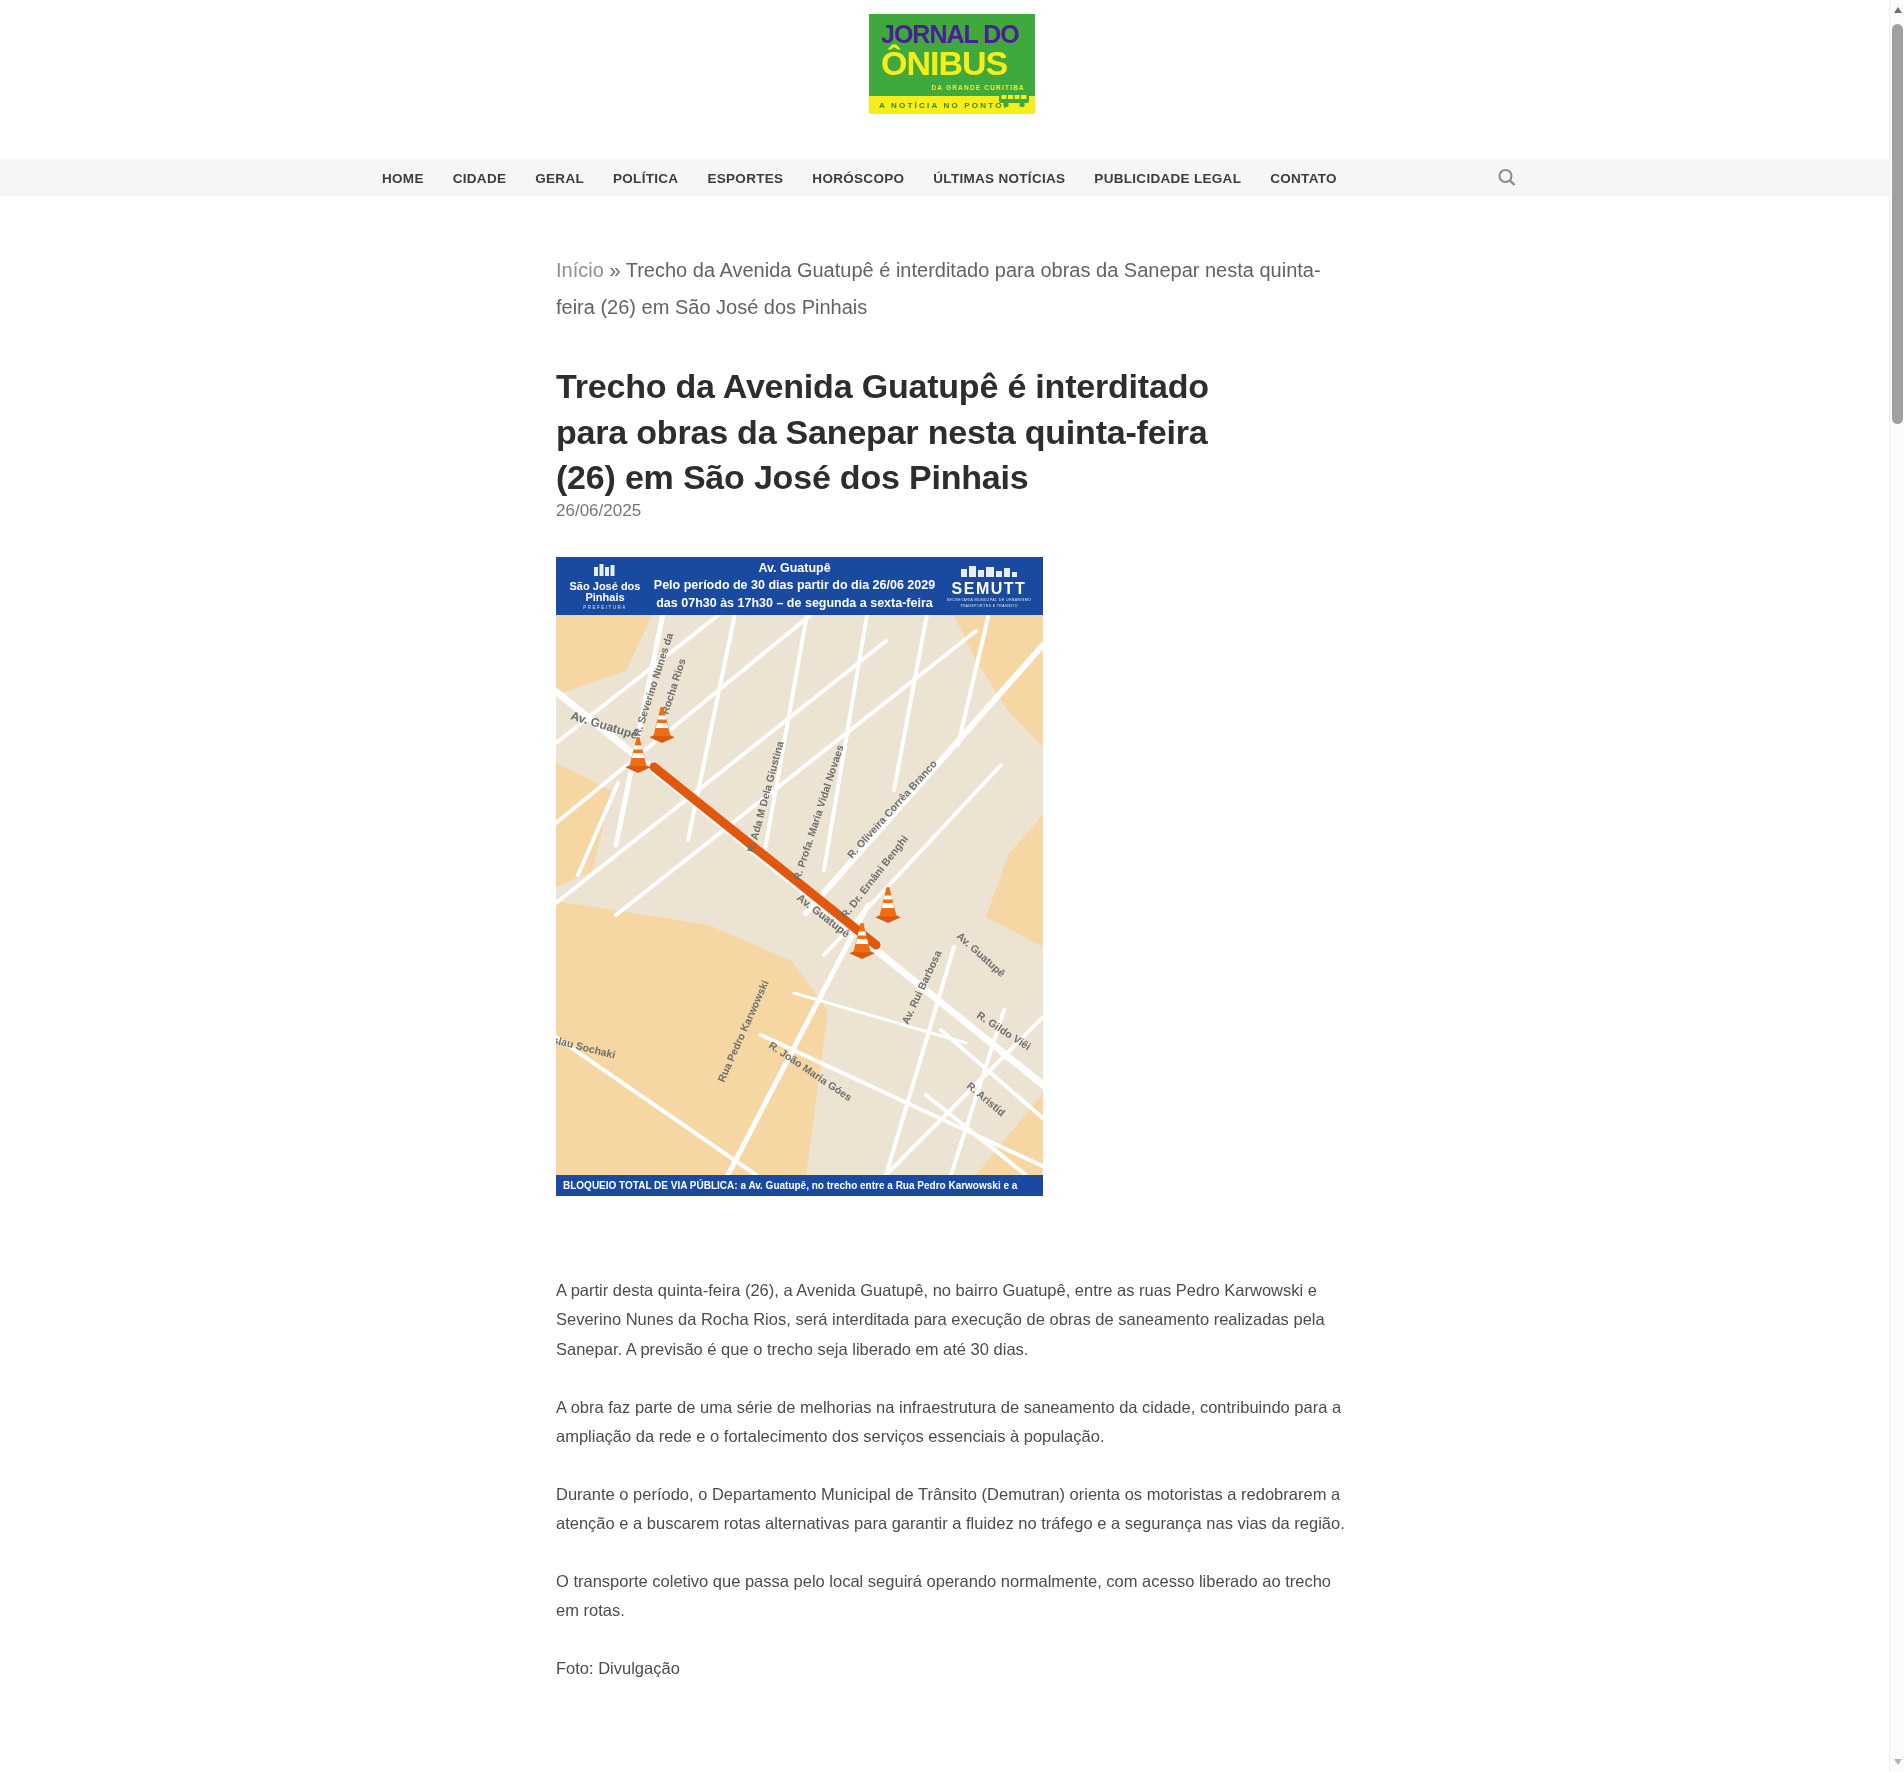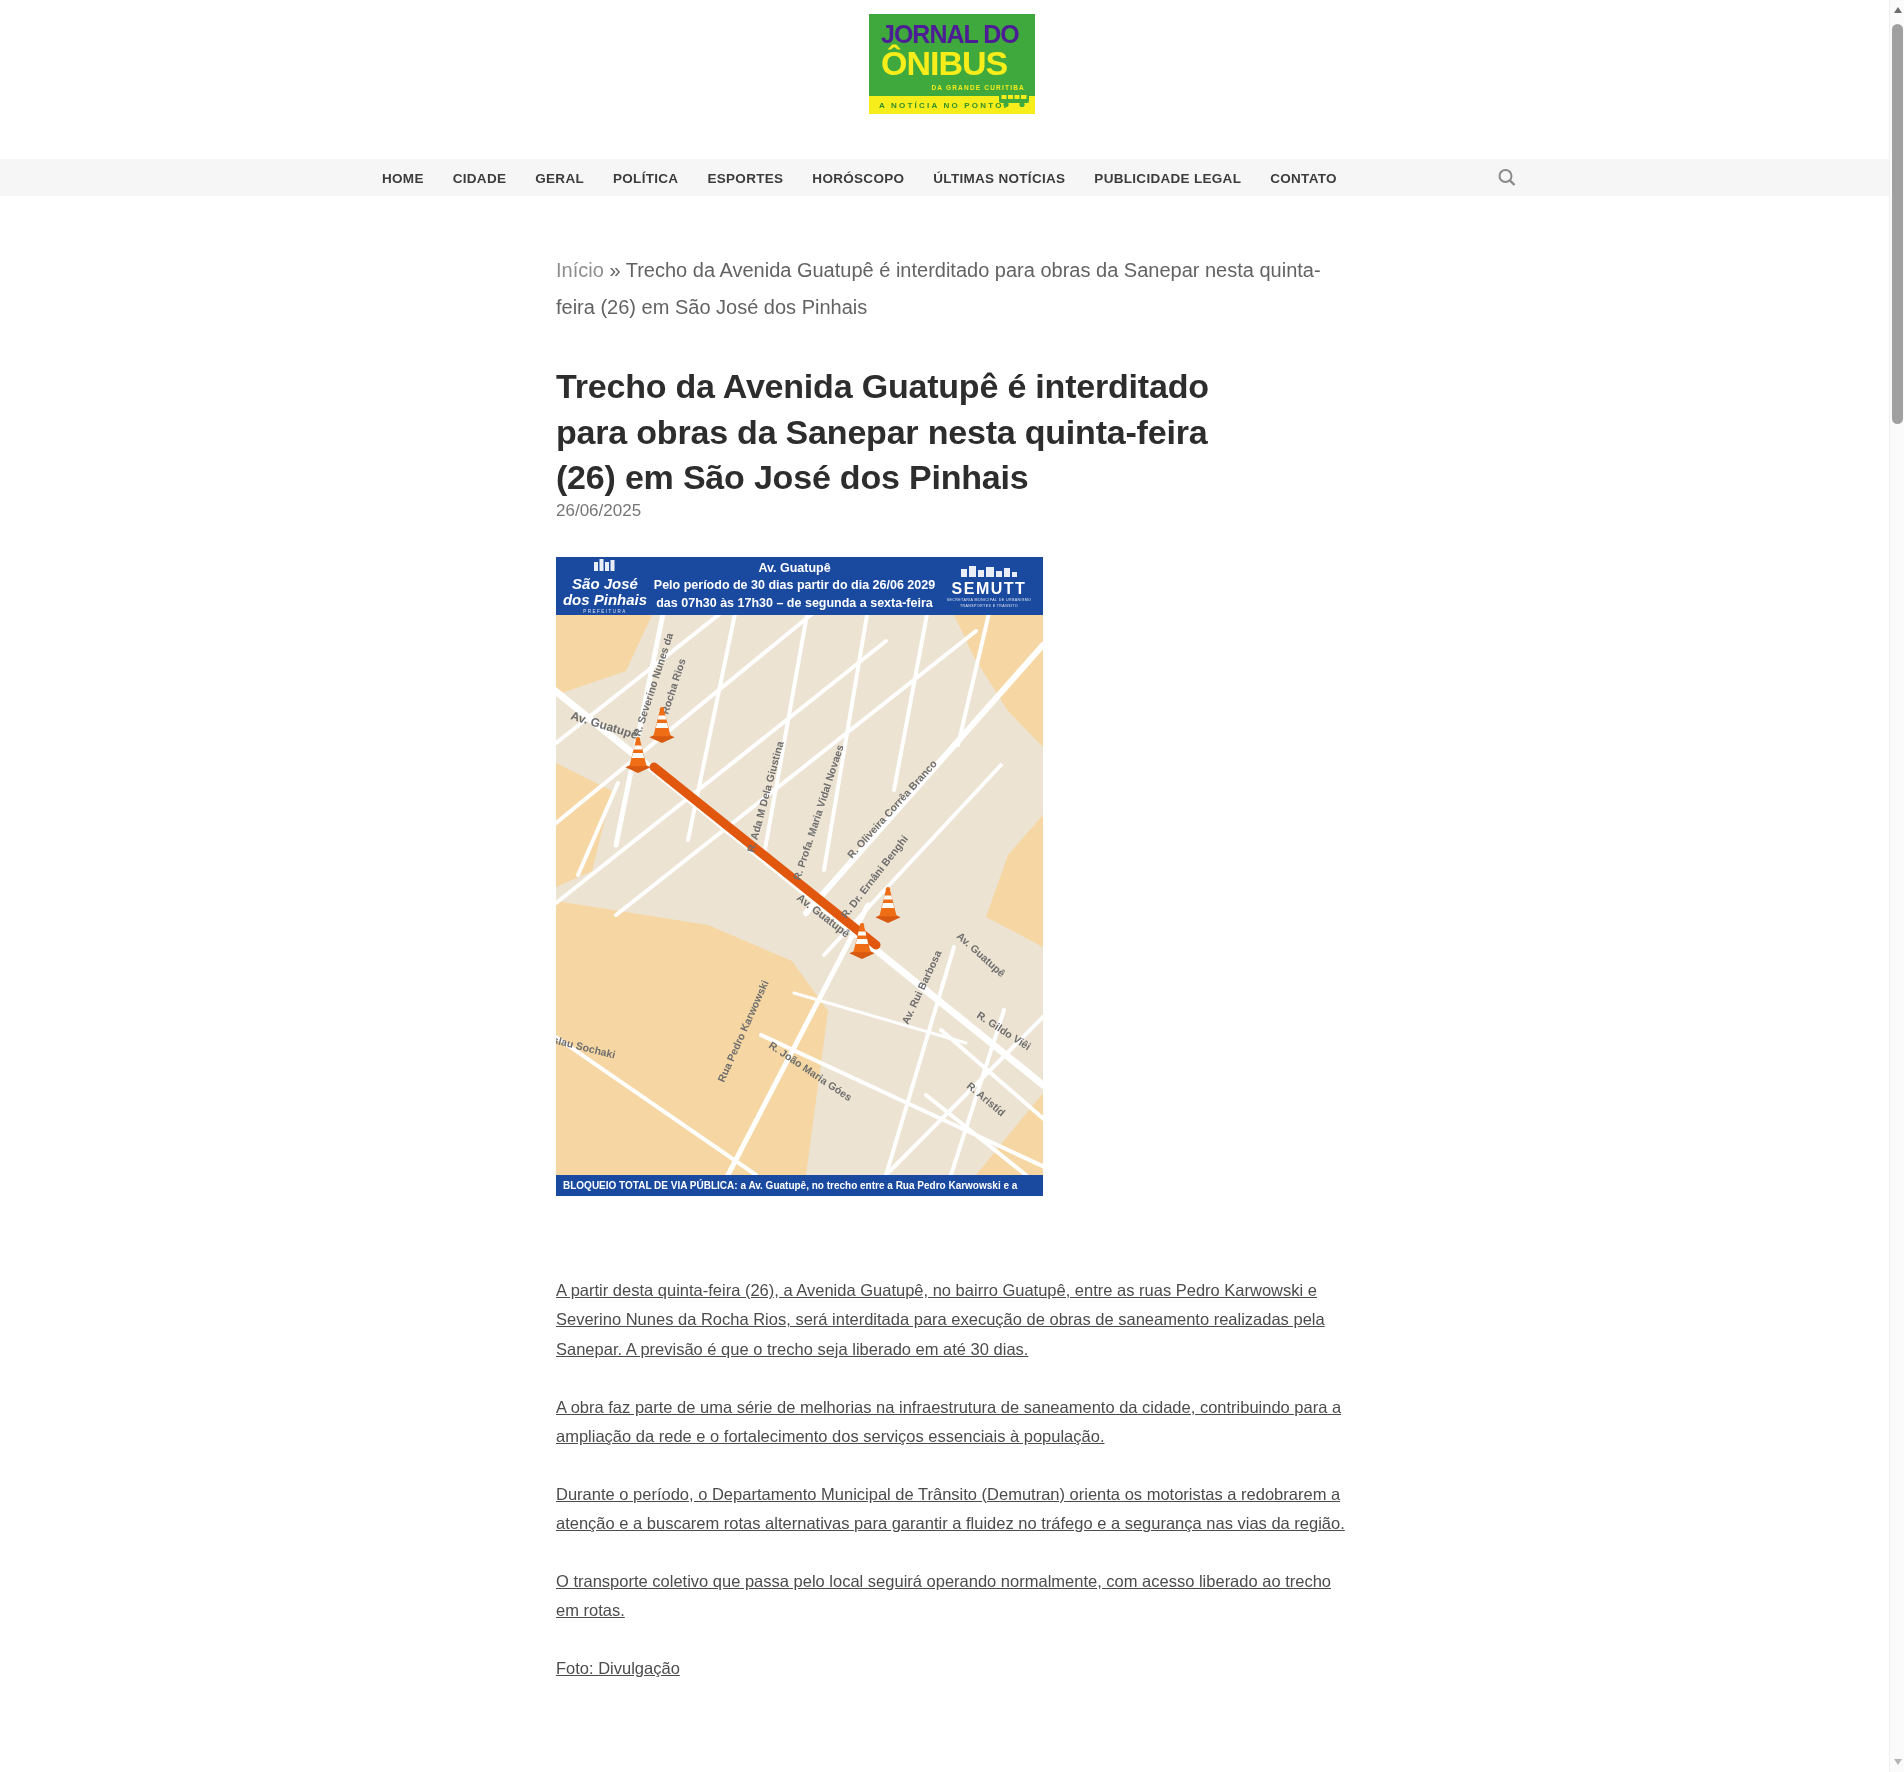--- a/index.html
+++ b/index.html
@@ -38,34 +38,34 @@
     margin-top:38px; width:720px; font-size:34px; line-height:1.33; font-weight:700;
     color:#2d2d2d; letter-spacing:-.2px;
   }
   .article-date { margin-top:1px; font-size:17px; color:#767676; }
 
   
   .map-figure { margin-top:36px; width:487px; }
   .map-header { background:#1a4aa0; height:58px; display:flex; align-items:center; padding:0 6px; }
   .mh-left { width:86px; text-align:center; color:#fff; line-height:1; }
   .mh-left .crest { margin:0 auto 2px; }
-  .mh-left .muni { font-size:15px; font-weight:700; line-height:1.05;font-style:italic; }
+  .mh-left .muni { font-size:11px; font-weight:700; line-height:1.05; }
   .mh-left .muni-sub { font-size:4.5px; letter-spacing:1.5px; margin-top:2px; opacity:.85; }
   .mh-center { flex:1; text-align:center; color:#fff; font-weight:700; font-size:12.5px; line-height:1.4; }
   .mh-right { width:96px; text-align:center; color:#fff; }
   .mh-right .agency { font-size:16px; font-weight:700; letter-spacing:1.5px; line-height:1; }
   .mh-right .agency-sub { font-size:3.6px; letter-spacing:.4px; line-height:1.3; opacity:.85; margin-top:1px; }
   .map-body { display:block; }
   .map-footer {
     background:#1a4aa0; height:21px; color:#fff; font-size:10px; font-weight:700;
     display:flex; align-items:center; padding-left:7px; white-space:nowrap; overflow:hidden;
   }
 
   
-  .article-body { margin-top:80px;text-decoration:underline; }
+  .article-body { margin-top:80px; }
   .article-body p { font-size:16.5px; line-height:1.79; color:#4c4c4c; margin-bottom:28px; width:792px; }
 
   
   .scrollbar { position:absolute; top:0; right:0; width:15px; height:1772px; background:#fbfbfb; border-left:1px solid #efefef; }
   .sb-up, .sb-down { position:absolute; left:0; width:15px; height:16px; display:flex; align-items:center; justify-content:center; cursor:pointer; }
   .sb-up { top:2px; } .sb-down { bottom:2px; }
   .sb-up::after { content:""; border-left:4.5px solid transparent; border-right:4.5px solid transparent; border-bottom:6px solid #6e6e6e; }
   .sb-down::after { content:""; border-left:4.5px solid transparent; border-right:4.5px solid transparent; border-top:6px solid #b5b5b5; }
   .sb-thumb { position:absolute; top:24px; left:2px; width:11px; height:400px; background:#a0a0a0; border-radius:6px; cursor:pointer; }
 

